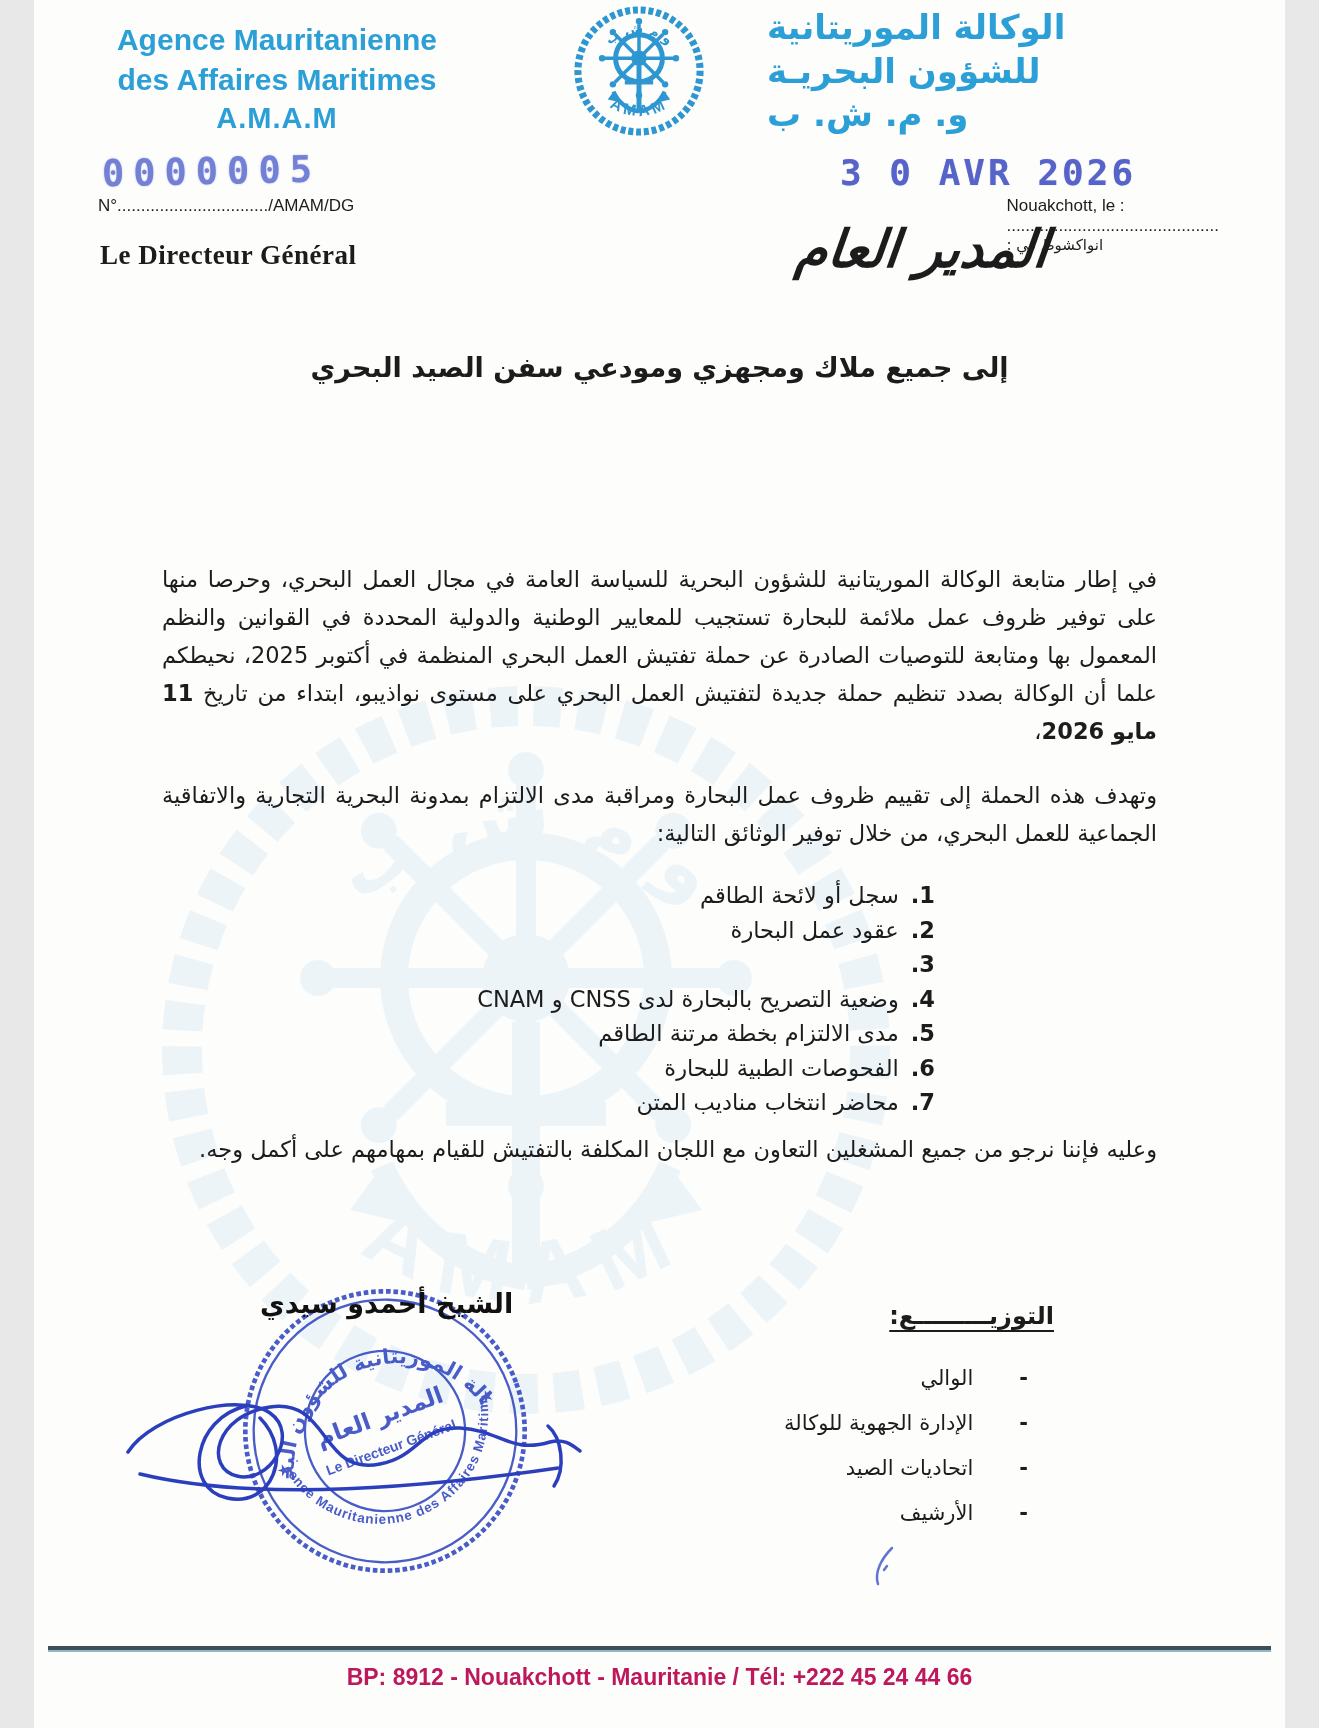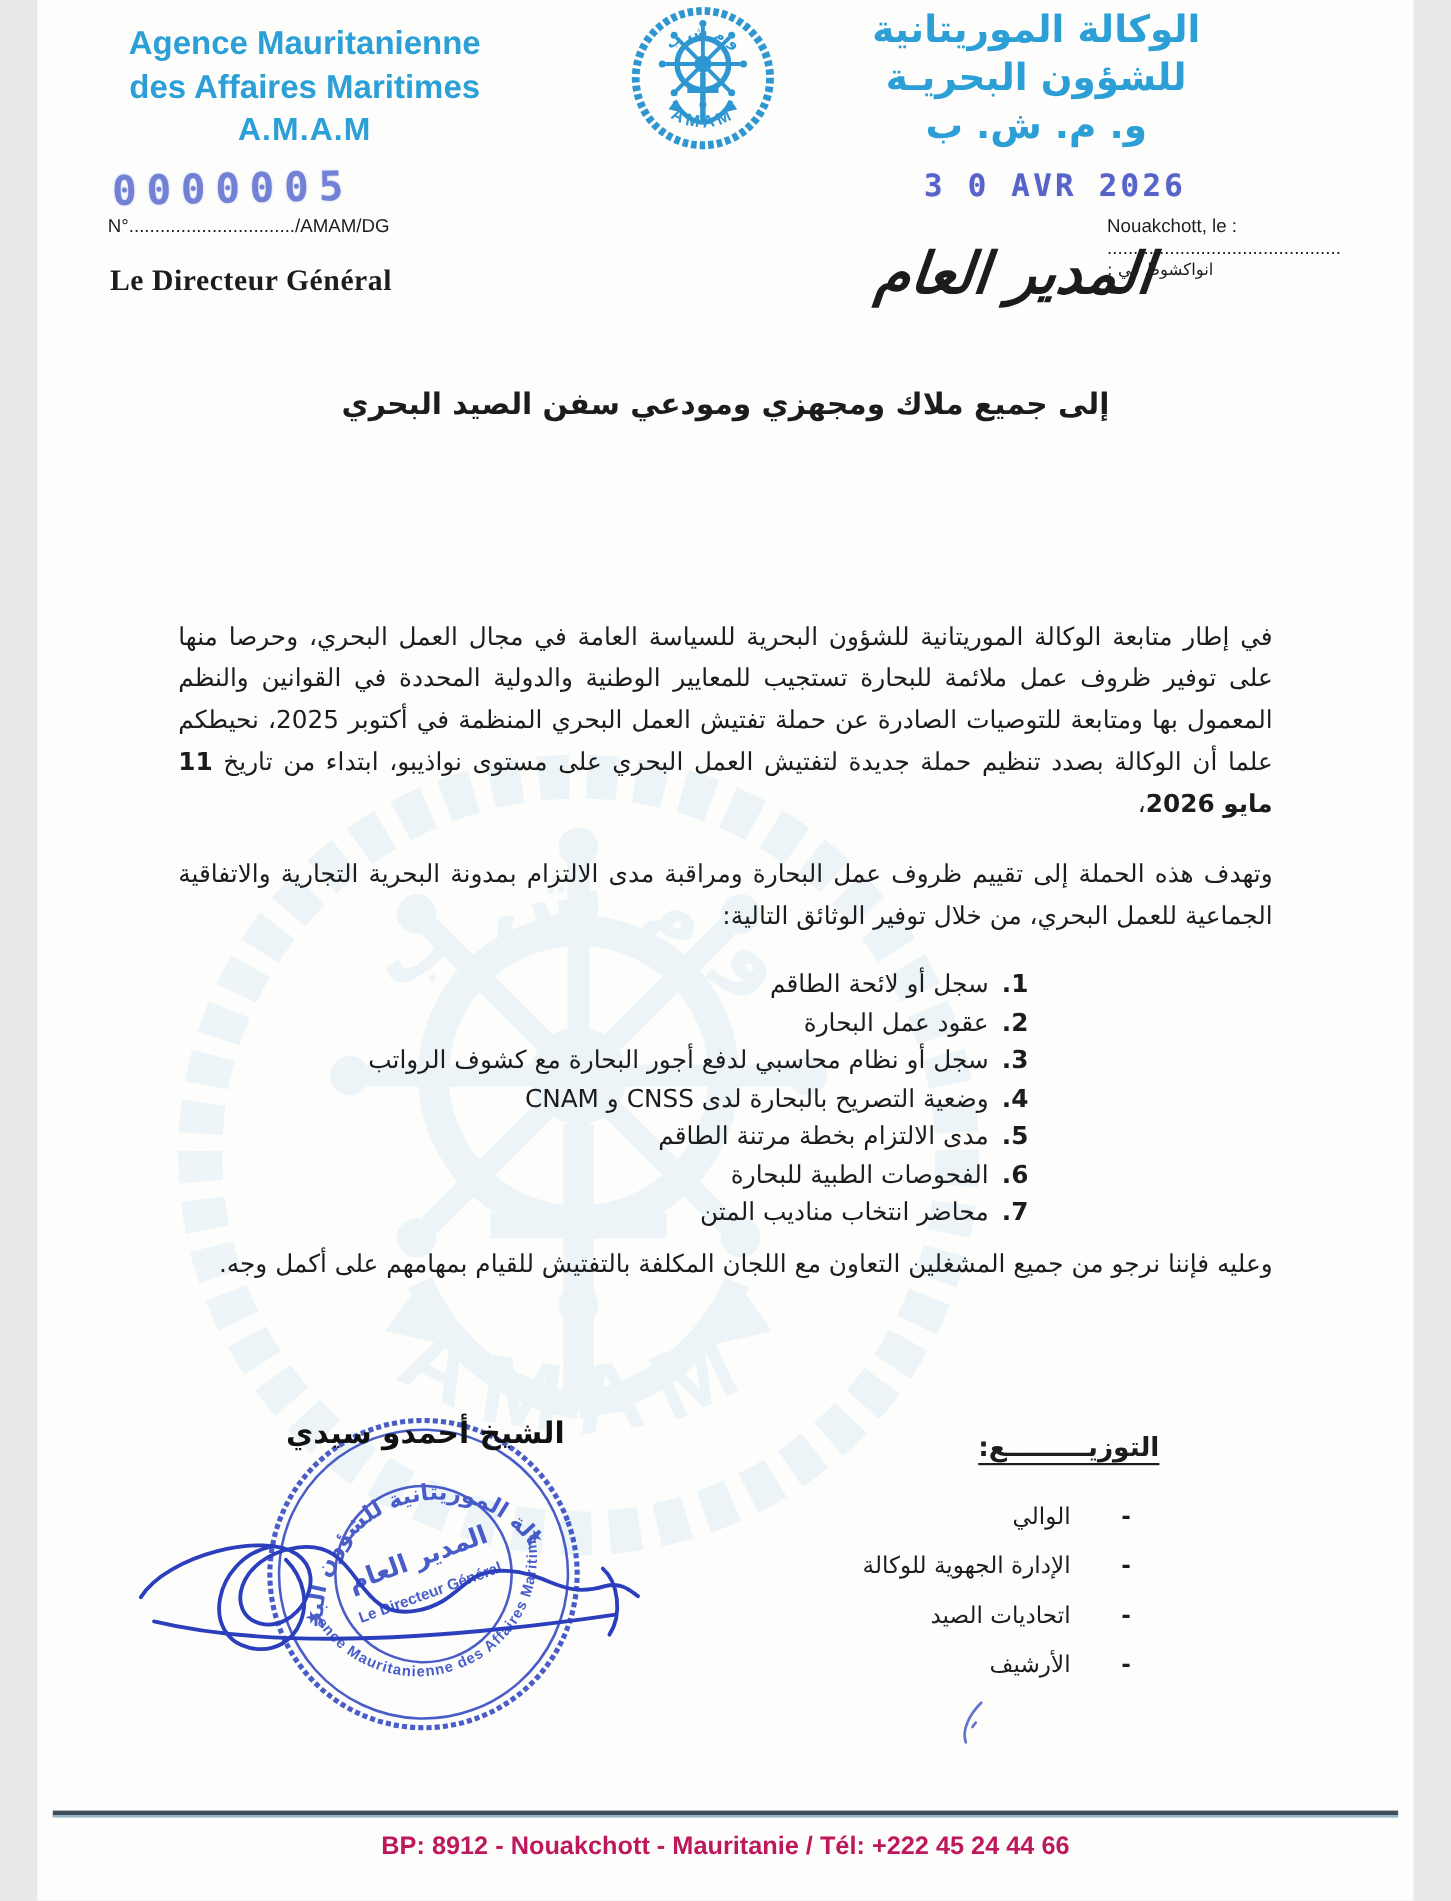--- a/index.html
+++ b/index.html
@@ -16,33 +16,33 @@
   }
   
   .org-fr{
     position:absolute;left:58px;top:20px;width:370px;text-align:center;
     color:var(--brand);font-weight:bold;font-size:30px;line-height:1.32;
     font-family:"Liberation Sans",sans-serif;
   }
   .org-fr .abbr{font-size:29px;letter-spacing:1px;}
   .logo-svg{position:absolute;left:530px;top:0px;width:150px;height:142px;color:#2e96d0;}
   .org-ar{
-    position:absolute;right:168px;top:6px;width:350px;text-align:center;
+    position:absolute;right:168px;top:6px;width:350px;text-align:left;
     color:var(--brand);font-weight:bold;font-size:34px;line-height:1.28;direction:rtl;
   }
   
   .num-stamp{
     position:absolute;left:68px;top:150px;
     font-family:"DejaVu Sans Mono",monospace;font-size:37px;font-weight:bold;
     color:#6474d2;letter-spacing:9px;transform:rotate(-1.2deg);
     text-shadow:0 0 2px rgba(100,116,210,.55);opacity:.9;
   }
   .date-stamp{
     position:absolute;left:806px;top:152px;
-    font-family:"DejaVu Sans Mono",monospace;font-size:28px;font-weight:bold;
+    font-family:"DejaVu Sans Mono",monospace;font-size:36px;font-weight:bold;
     color:#5663c9;letter-spacing:3px;text-shadow:0 0 1px rgba(86,99,201,.5);
   }
   
   .ref-row{
     position:absolute;left:64px;right:66px;top:196px;
     display:flex;justify-content:space-between;align-items:baseline;font-size:17px;
     font-family:"Liberation Sans",sans-serif;
   }
   .ref-place{display:flex;align-items:baseline;flex-direction:column;}
   .ref-place .ar{font-family:"DejaVu Sans",sans-serif;font-size:15px;font-weight:normal;}
@@ -231,21 +231,20 @@
       <div class="li">
           <span class="num">1.</span>
           <span>سجل أو لائحة الطاقم</span>
         </div>
       <div class="li">
           <span class="num">2.</span>
           <span>عقود عمل البحارة</span>
         </div>
       <div class="li">
           <span class="num">3.</span>
-          <span>سجل أو نظام محاسبي لدفع أجور البحارة مع كشوف الرواتب</span>
         </div>
       <div class="li">
           <span class="num">4.</span>
           <span>وضعية التصريح بالبحارة لدى CNSS و CNAM</span>
         </div>
       <div class="li">
           <span class="num">5.</span>
           <span>مدى الالتزام بخطة مرتنة الطاقم</span>
         </div>
       <div class="li">

